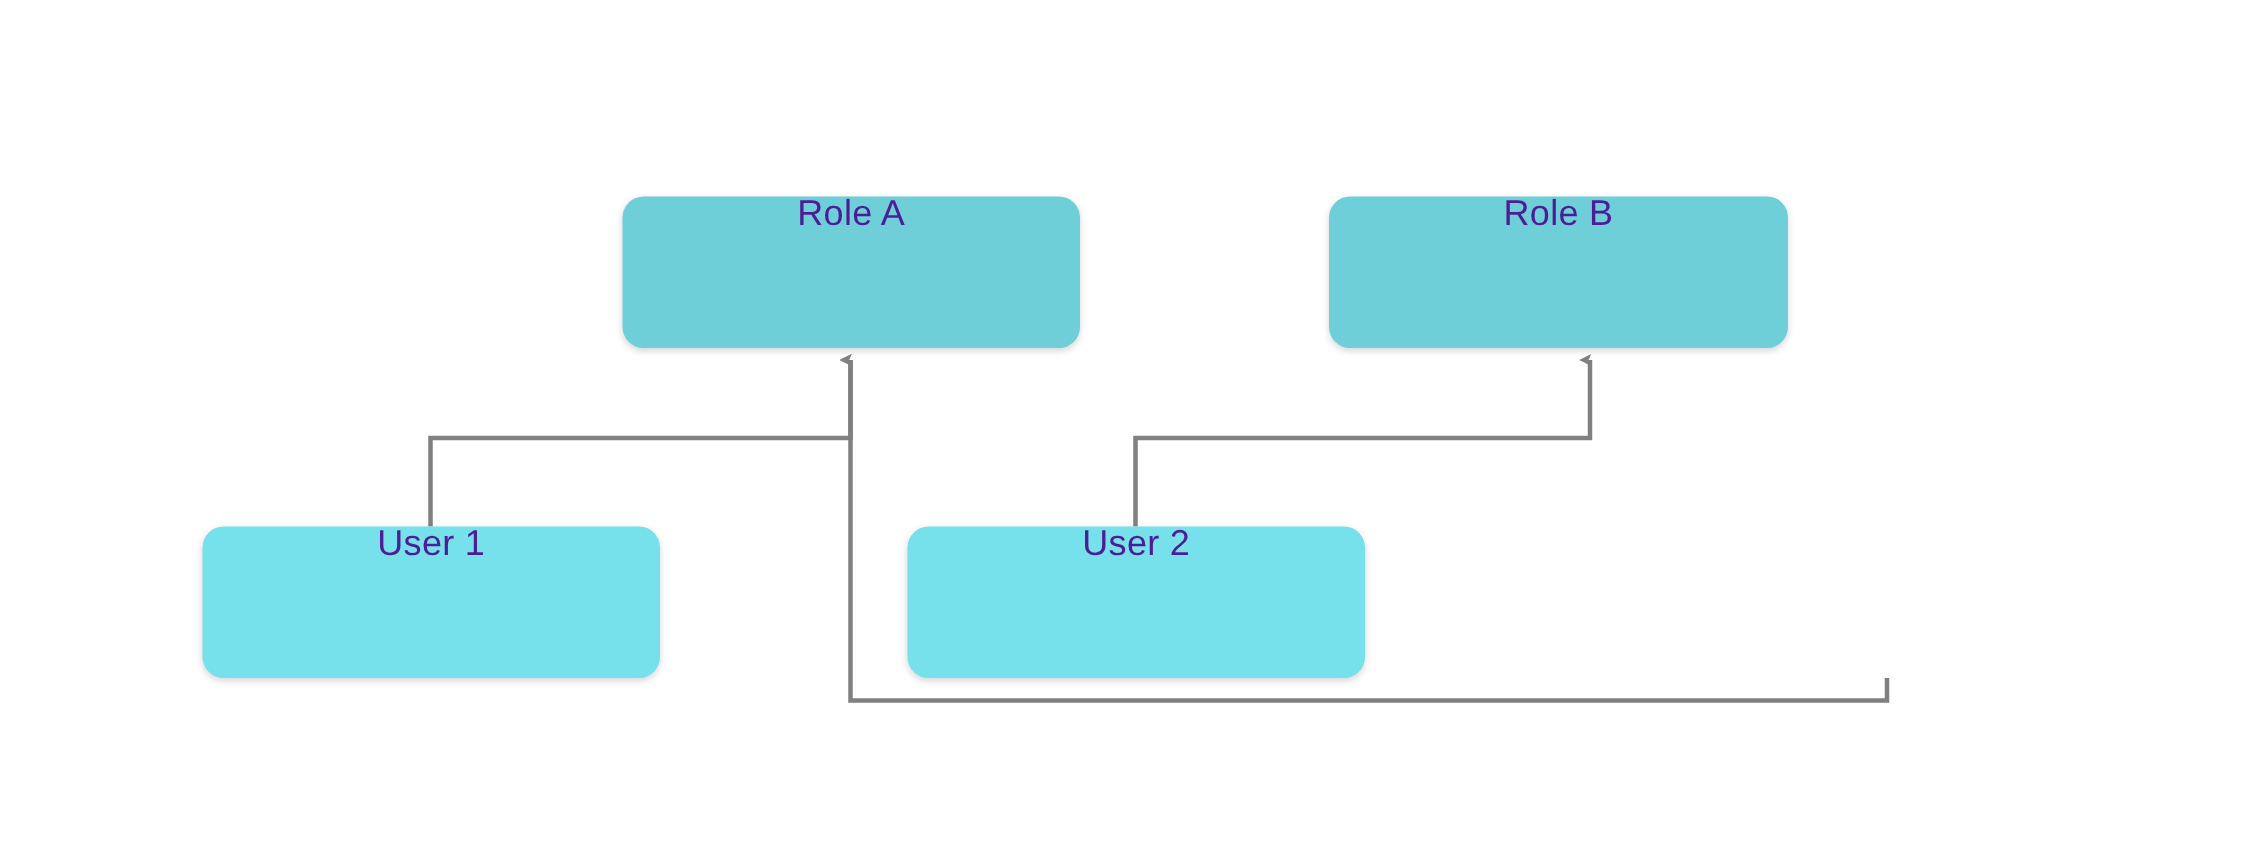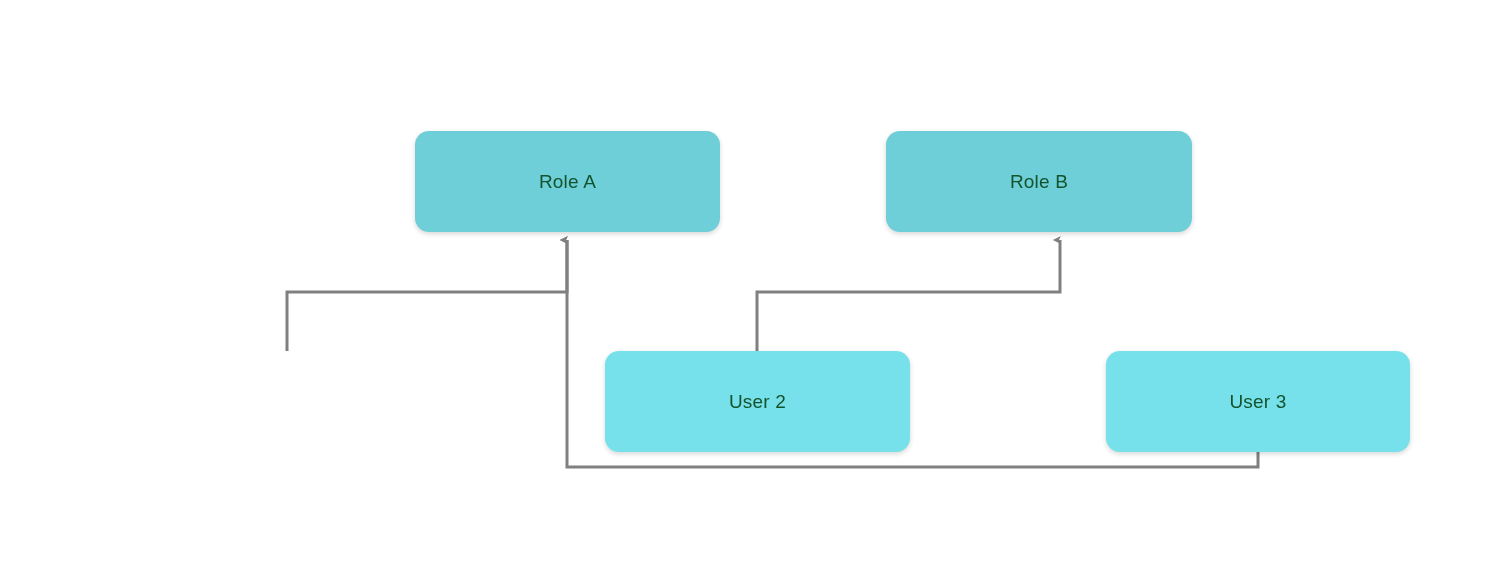--- a/index.html
+++ b/index.html
@@ -24,25 +24,25 @@
     left: 0;
     top: 0;
     width: 1494px;
     height: 578px;
     pointer-events: none;
   }
   .node {
     position: absolute;
     box-sizing: border-box;
     display: flex;
-    align-items: center;
+    align-items: flex-start;
     justify-content: center;
     border-radius: 14px;
-    color: #14532d;
-    font-size: 19px;
+    color: #4c1d95;
+    font-size: 24px;
     font-weight: 400;
     letter-spacing: 0.2px;
     line-height: 1;
     box-shadow: 0 2px 5px rgba(0,0,0,0.16);
     user-select: none;
   }
   .node-label {
     display: block;
     white-space: nowrap;
   }
@@ -67,22 +67,22 @@
   </svg>
 
   <div class="node node-role" style="left:415px; top:131px; width:305px; height:101px; background:#6ecfd8;">
     <span class="node-label">Role A</span>
   </div>
 
   <div class="node node-role" style="left:886px; top:131px; width:306px; height:101px; background:#6ecfd8;">
     <span class="node-label">Role B</span>
   </div>
 
+  <div class="node node-user" style="left:135px; top:351px; width:305px; height:101px; background:#76e1ea;">
+    <span class="node-label">User 1</span>
+  </div>
 
   <div class="node node-user" style="left:605px; top:351px; width:305px; height:101px; background:#76e1ea;">
     <span class="node-label">User 2</span>
   </div>
 
-  <div class="node node-user" style="left:1106px; top:351px; width:304px; height:101px; background:#76e1ea;">
-    <span class="node-label">User 3</span>
-  </div>
 
 </div>
 
 </body></html>

